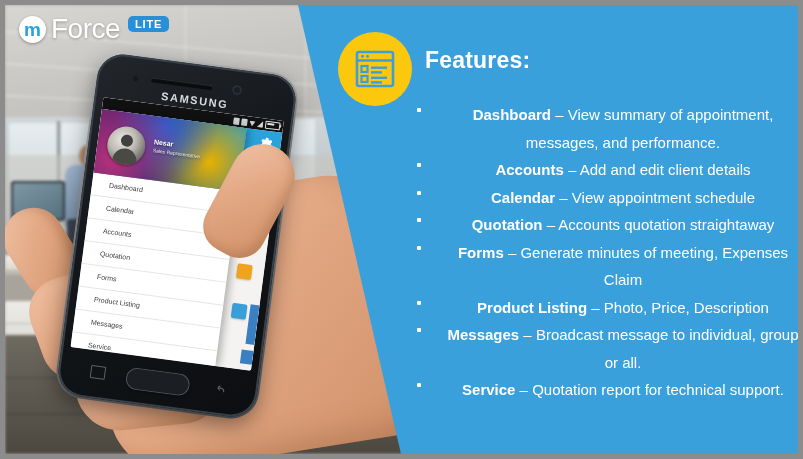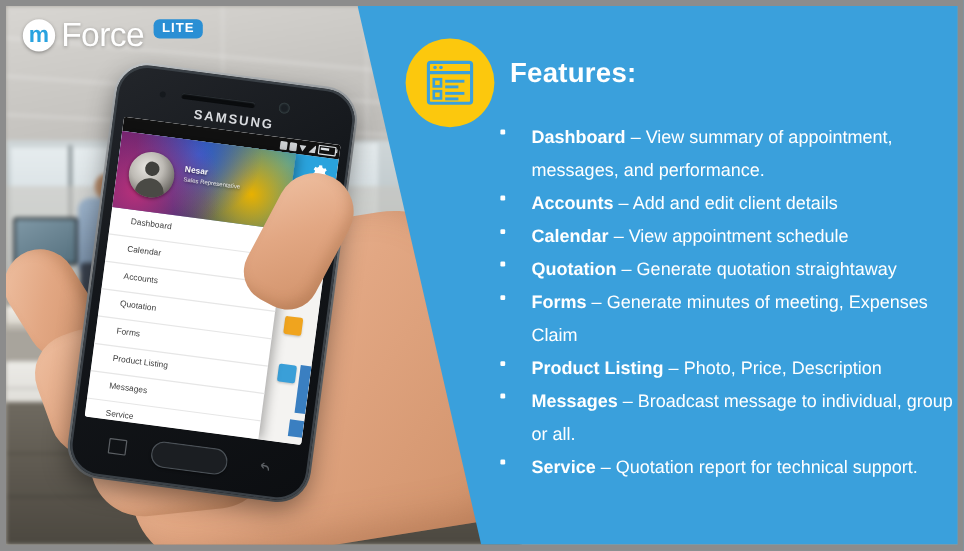--- a/index.html
+++ b/index.html
@@ -136,21 +136,21 @@
     clip-path:polygon(293px 0, 795px 0, 795px 449px, 396px 449px);
   }
   .feat-icon{
     position:absolute;left:333px;top:27px;width:74px;height:74px;border-radius:50%;
     background:#fcc80d;display:flex;align-items:center;justify-content:center;
   }
   .feat-title{
     position:absolute;left:420px;top:42px;color:#ffffff;font-size:23px;font-weight:bold;
     letter-spacing:.2px;
   }
-  .feat-list{position:absolute;left:408px;top:96px;width:390px;}
+  .feat-list{position:absolute;left:408px;top:96px;width:390px;text-align:center;}
   .feat-row{position:relative;padding-left:30px;margin-bottom:0;}
   .feat-bullet{position:absolute;left:4px;top:7px;width:4px;height:4px;background:#fff;border-radius:1px;}
   .feat-text{color:#ffffff;font-size:15px;line-height:27.5px;}
   .feat-text b{font-weight:bold;}
 </style>
 </head>
 <body>
 
 <div class="slide">
   <div class="stage">
@@ -351,21 +351,21 @@
       </div>
       <div class="feat-row">
         <span class="feat-bullet"></span>
         <div class="feat-text">
           <b>Calendar</b><span> – </span><span>View appointment schedule</span>
         </div>
       </div>
       <div class="feat-row">
         <span class="feat-bullet"></span>
         <div class="feat-text">
-          <b>Quotation</b><span> – </span><span>Generate quotation straightaway</span>
+          <b>Quotation</b><span> – </span><span>Accounts quotation straightaway</span>
         </div>
       </div>
       <div class="feat-row">
         <span class="feat-bullet"></span>
         <div class="feat-text">
           <b>Forms</b><span> – </span><span>Generate minutes of meeting, Expenses Claim</span>
         </div>
       </div>
       <div class="feat-row">
         <span class="feat-bullet"></span>

